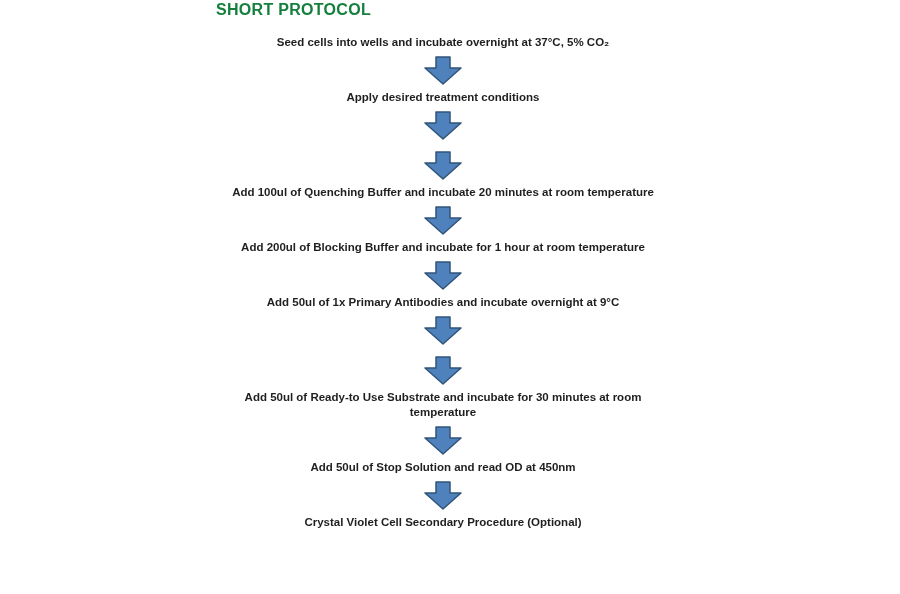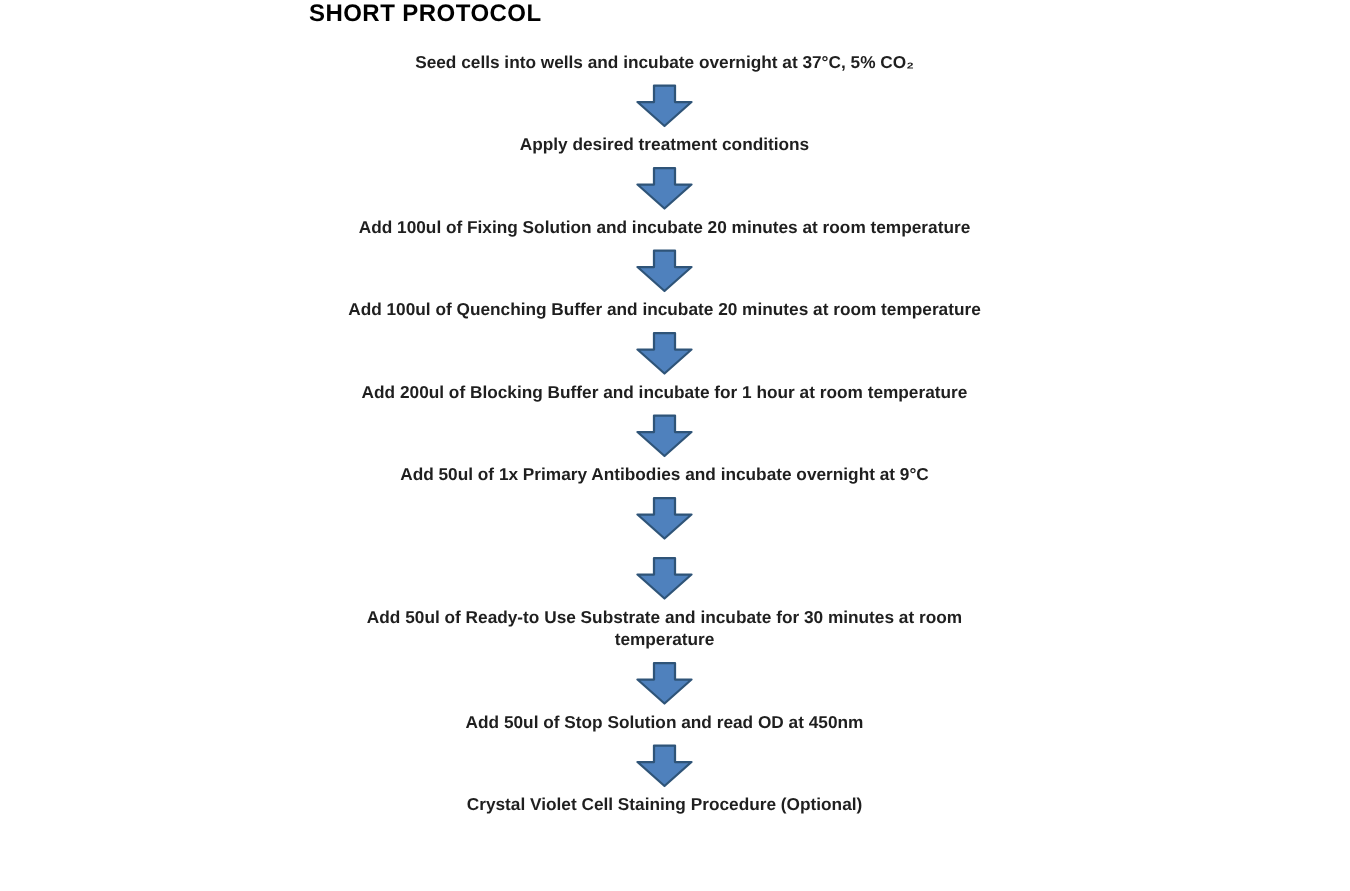--- a/index.html
+++ b/index.html
@@ -10,26 +10,26 @@
   .canvas {
     position: relative;
     width: 900px;
     height: 594px;
     background: #ffffff;
     overflow: hidden;
     font-family: "Liberation Sans", "DejaVu Sans", sans-serif;
   }
   .title {
     position: absolute;
-    left: 206px;
+    left: 216px;
     top: 1px;
     margin: 0;
     font-size: 16px;
     font-weight: bold;
-    color: #000000;
+    color: #15803d;
     letter-spacing: 0.3px;
     white-space: nowrap;
   }
   .flow {
     position: absolute;
     top: 35px;
     left: 163px;
     width: 560px;
     display: flex;
     flex-direction: column;
@@ -64,21 +64,20 @@
     <svg width="38" height="29" viewBox="0 0 38 29" aria-hidden="true">
       <path d="M12 1 H26 V12 H37 L19 28 L1 12 H12 Z" stroke-width="1.5" stroke-linejoin="round" fill="#4f81bd" stroke="#2f5478"></path>
     </svg>
   </div>
       <div class="step">Apply desired treatment conditions</div>
       <div class="arrow">
     <svg width="38" height="29" viewBox="0 0 38 29" aria-hidden="true">
       <path d="M12 1 H26 V12 H37 L19 28 L1 12 H12 Z" stroke-width="1.5" stroke-linejoin="round" fill="#4f81bd" stroke="#2f5478"></path>
     </svg>
   </div>
-      <div class="step">Add 100ul of Fixing Solution and incubate 20 minutes at room temperature</div>
       <div class="arrow">
     <svg width="38" height="29" viewBox="0 0 38 29" aria-hidden="true">
       <path d="M12 1 H26 V12 H37 L19 28 L1 12 H12 Z" stroke-width="1.5" stroke-linejoin="round" fill="#4f81bd" stroke="#2f5478"></path>
     </svg>
   </div>
       <div class="step">Add 100ul of Quenching Buffer and incubate 20 minutes at room temperature</div>
       <div class="arrow">
     <svg width="38" height="29" viewBox="0 0 38 29" aria-hidden="true">
       <path d="M12 1 H26 V12 H37 L19 28 L1 12 H12 Z" stroke-width="1.5" stroke-linejoin="round" fill="#4f81bd" stroke="#2f5478"></path>
     </svg>
@@ -105,15 +104,15 @@
     <svg width="38" height="29" viewBox="0 0 38 29" aria-hidden="true">
       <path d="M12 1 H26 V12 H37 L19 28 L1 12 H12 Z" stroke-width="1.5" stroke-linejoin="round" fill="#4f81bd" stroke="#2f5478"></path>
     </svg>
   </div>
       <div class="step">Add 50ul of Stop Solution and read OD at 450nm</div>
       <div class="arrow">
     <svg width="38" height="29" viewBox="0 0 38 29" aria-hidden="true">
       <path d="M12 1 H26 V12 H37 L19 28 L1 12 H12 Z" stroke-width="1.5" stroke-linejoin="round" fill="#4f81bd" stroke="#2f5478"></path>
     </svg>
   </div>
-      <div class="step">Crystal Violet Cell Staining Procedure (Optional)</div>
+      <div class="step">Crystal Violet Cell Secondary Procedure (Optional)</div>
     </div>
 </div>
 
 </body></html>

